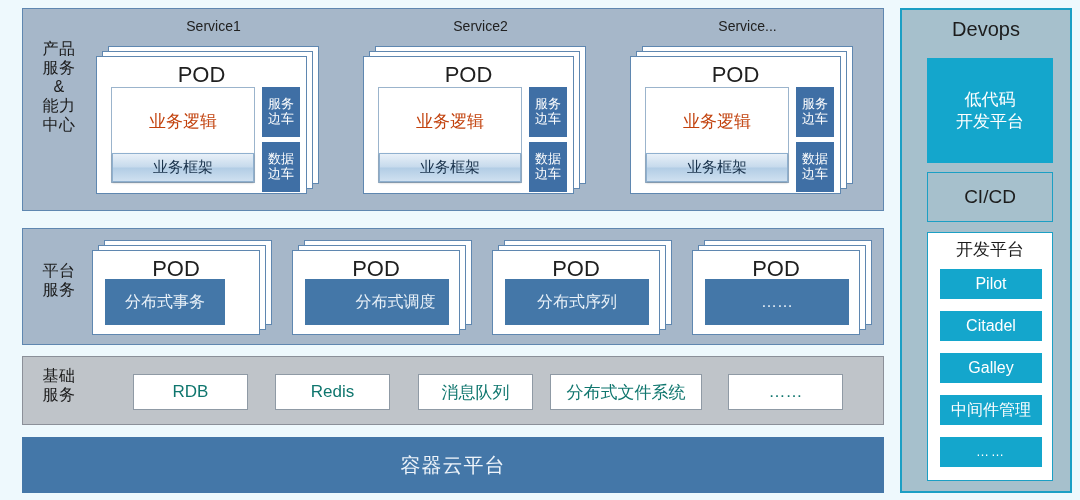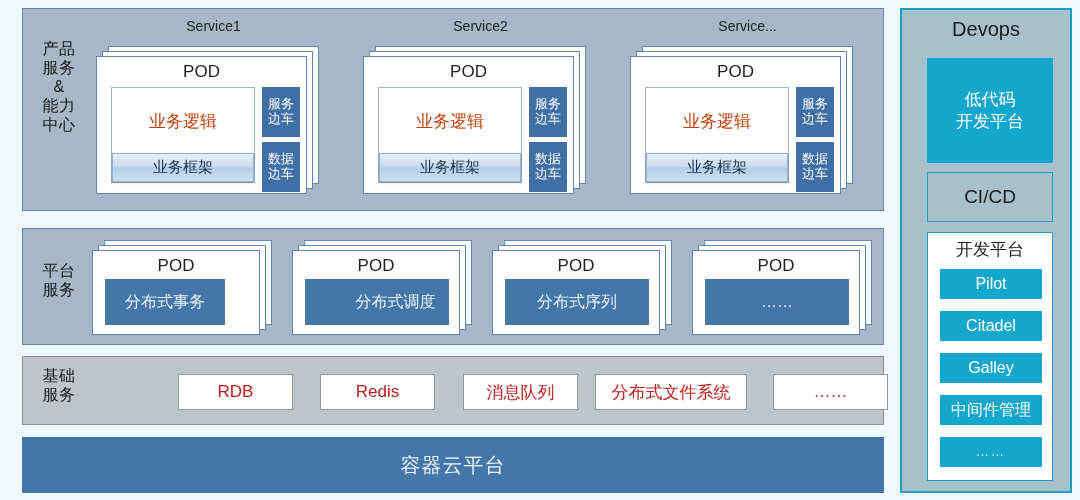--- a/index.html
+++ b/index.html
@@ -58,21 +58,21 @@
     box-sizing: border-box;
   }
   .stack .sheet.s3 { left: 12px; top: 0px; }
   .stack .sheet.s2 { left: 6px;  top: 5px; }
   .stack .sheet.s1 { left: 0px;  top: 10px; }
 
   .pod-label {
     position: absolute;
     top: 5px; left: 0; right: 0;
     text-align: center;
-    font-size: 17px;
+    font-size: 22px;
     color: #1f1f1f;
   }
 
   
   .biz-box {
     position: absolute;
     background: #ffffff;
     border: 1px solid #9bb4cc;
     box-sizing: border-box;
   }
@@ -130,22 +130,21 @@
   
   .chip {
     position: absolute;
     background: #ffffff;
     border: 1px solid #8f9aa5;
     box-sizing: border-box;
     display: flex;
     align-items: center;
     justify-content: center;
     font-size: 17px;
-    color: #b91c1c;
-    margin-left: 45px;
+    color: #0f766e;
   }
 
   
   .cloud-bar {
     position: absolute;
     background: #4477a8;
     display: flex;
     align-items: center;
     justify-content: center;
     color: #eef4fa;

